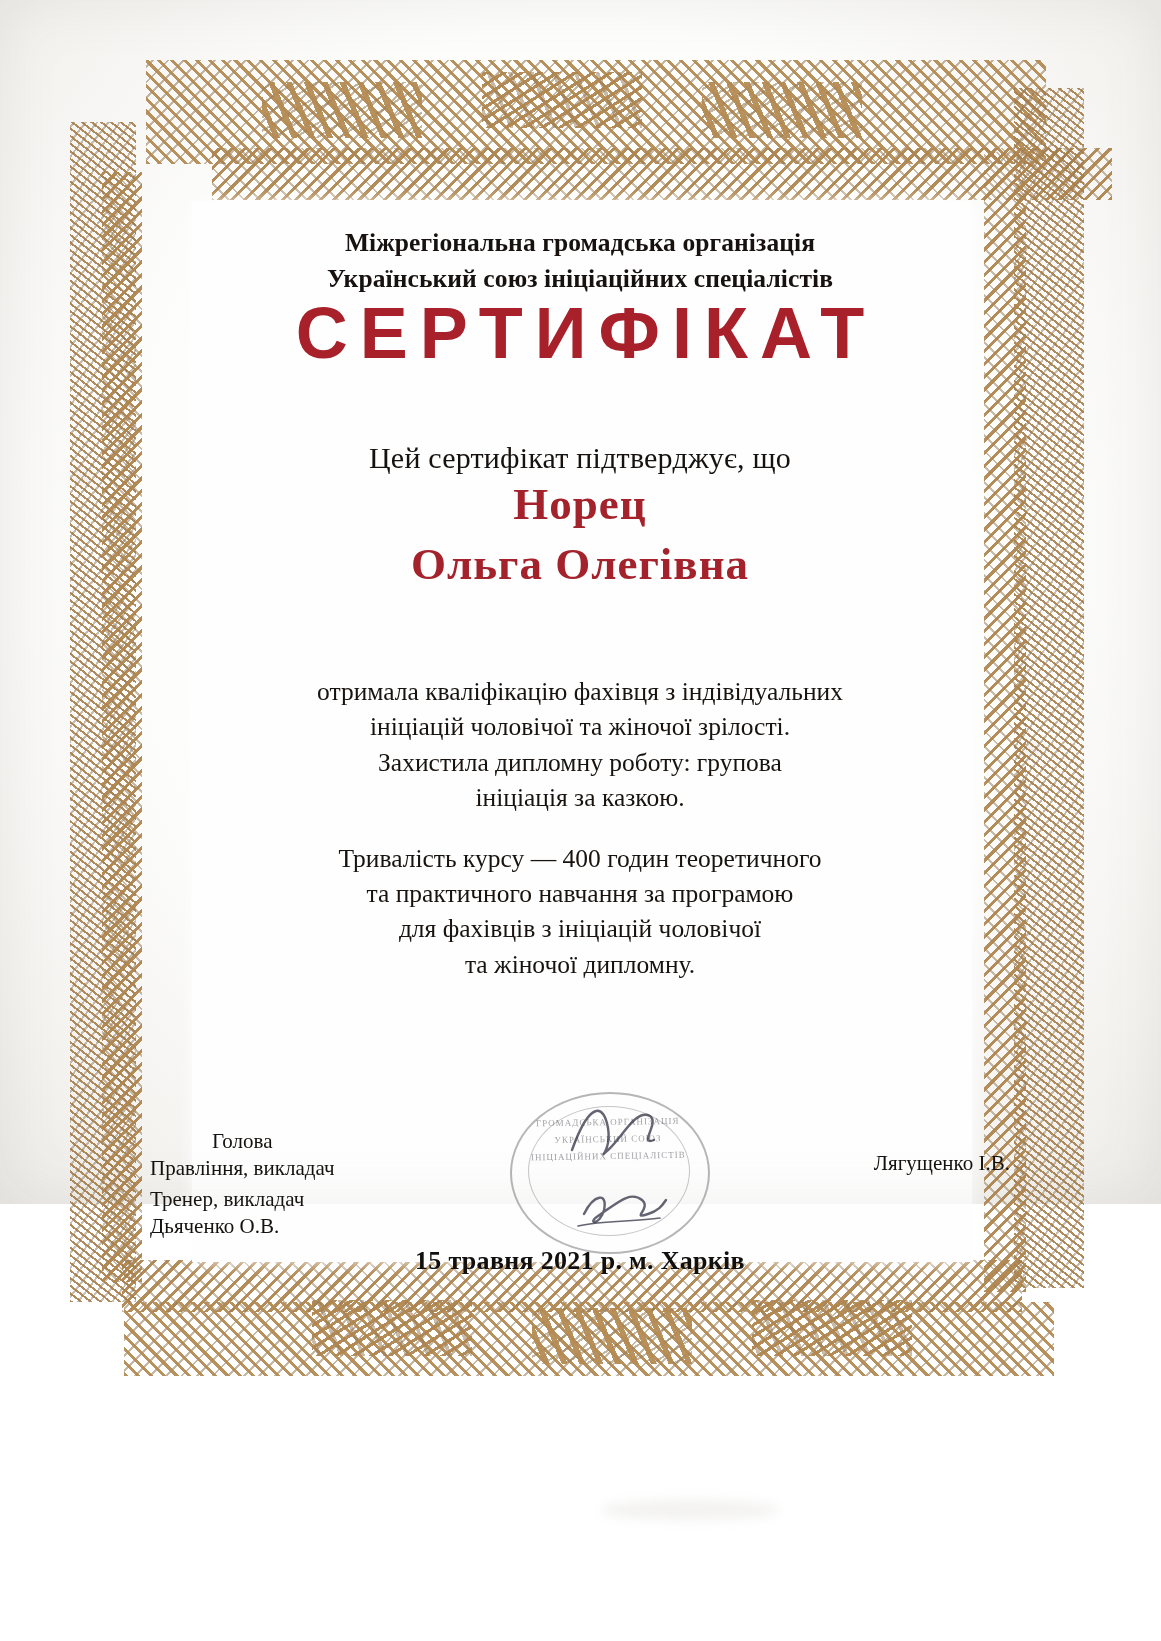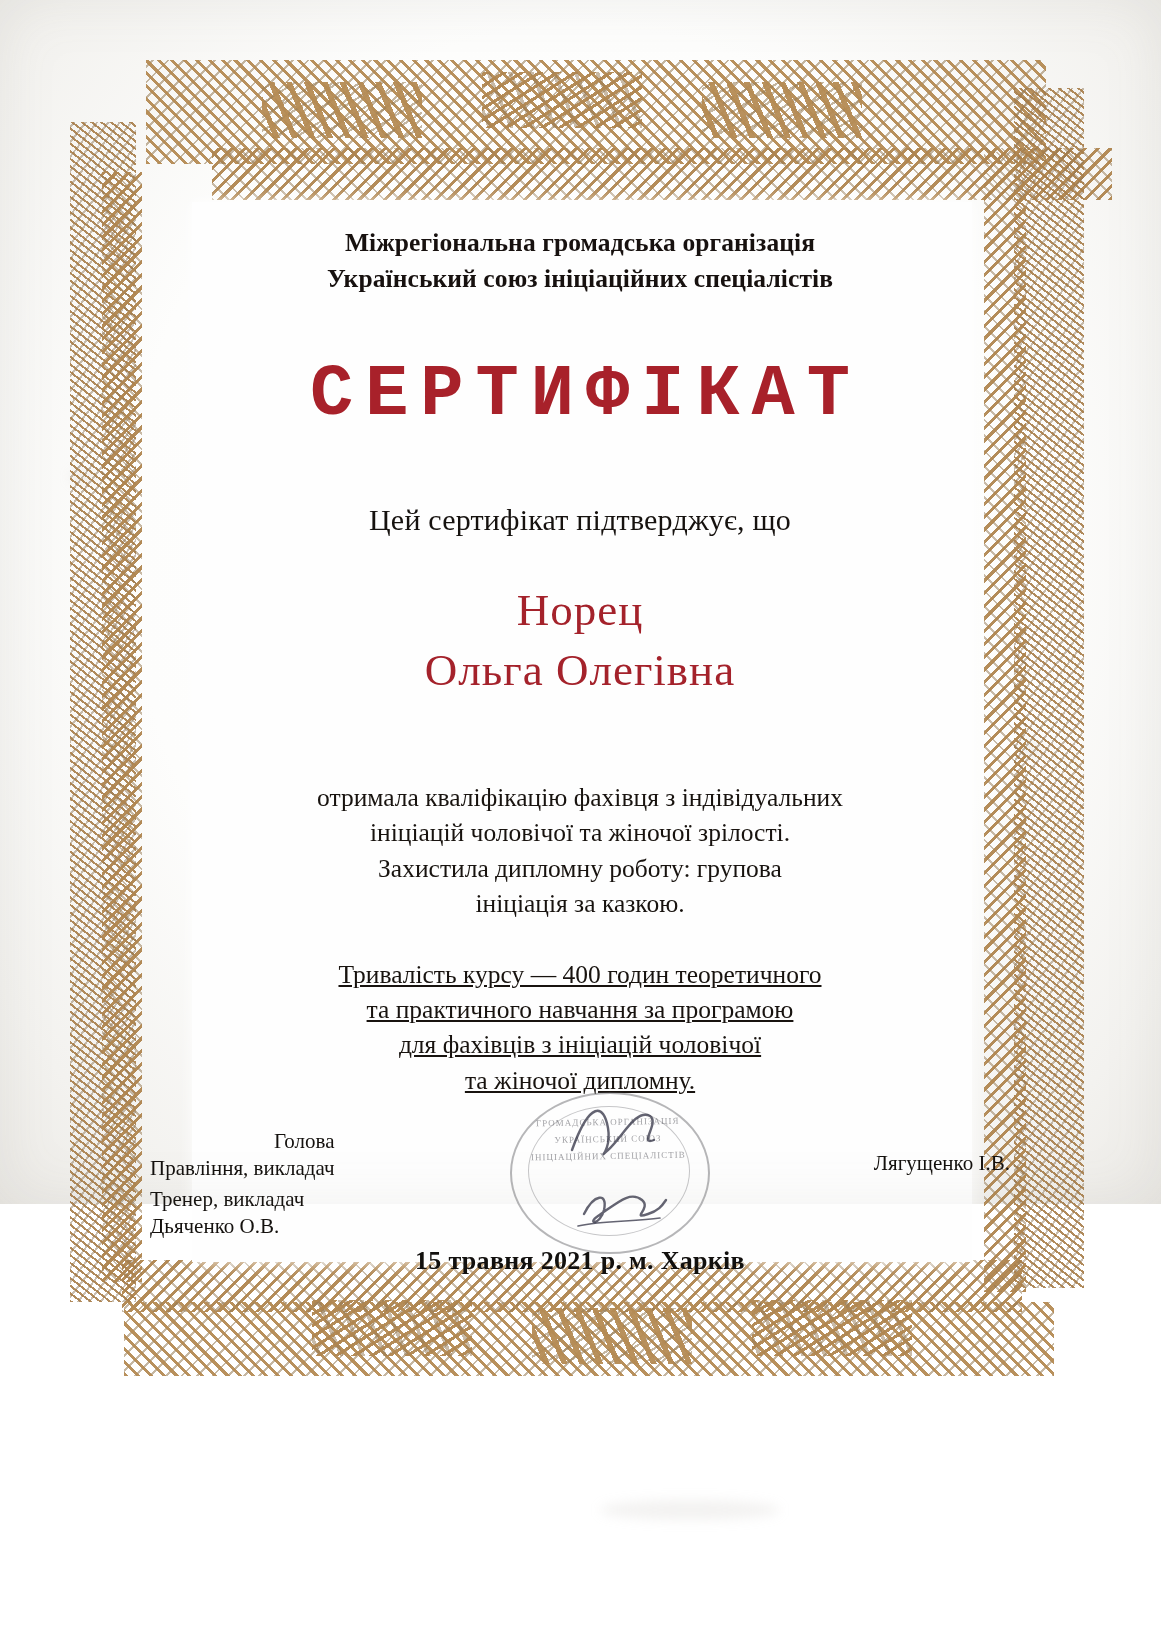--- a/index.html
+++ b/index.html
@@ -130,72 +130,70 @@
   }
   .org {
     font-family: "Liberation Serif", serif;
     font-weight: bold;
     font-size: 25.5px;
     line-height: 1.42;
     letter-spacing: 0.1px;
     color: #17110f;
   }
   .title {
-    margin-top: 62px;
-    font-family: Liberation Mono, monospace;
+    font-family: Liberation Sans, sans-serif;
     font-weight: bold;
     font-size: 72px;
     letter-spacing: 12px;
     color: #a8212a;
     text-indent: 12px;
     line-height: 1;
   }
   .confirm {
     margin-top: 72px;
     font-size: 30px;
     color: #16120f;
     letter-spacing: 0.2px;
   }
   .name {
-    margin-top: 44px;
     color: #a4222b;
-    font-weight: normal;
+    font-weight: bold;
     letter-spacing: 1px;
   }
   .name .line1 { font-size: 45px; line-height: 1.32; }
   .name .line2 { font-size: 45px; line-height: 1.32; }
 
   .para {
     margin-top: 80px;
     font-size: 25.5px;
     line-height: 1.38;
     color: #18130f;
   }
-  .para.second { margin-top: 36px; text-decoration: underline; }
+  .para.second { margin-top: 26px; }
 
   
   .sign-block {
     position: absolute;
     left: 150px;
     top: 1110px;
     width: 860px;
     height: 130px;
     font-size: 21px;
     color: #14110e;
   }
   .sign-row {
     position: absolute;
     width: 100%;
     display: flex;
     justify-content: space-between;
     align-items: flex-start;
   }
   .sign-row.r1 { top: 18px; }
   .sign-row.r2 { top: 76px; flex-direction: column; }
-  .sign-left  { text-align: right; line-height: 1.3; }
+  .sign-left  { text-align: center; line-height: 1.3; }
   .sign-right { text-align: right; line-height: 1.3; padding-top: 22px; }
   .sign-row.r2 .sign-right { padding-top: 0; }
 
   
   .stamp {
     position: absolute;
     left: 352px;
     top: -22px;
     width: 216px;
     height: 170px;

